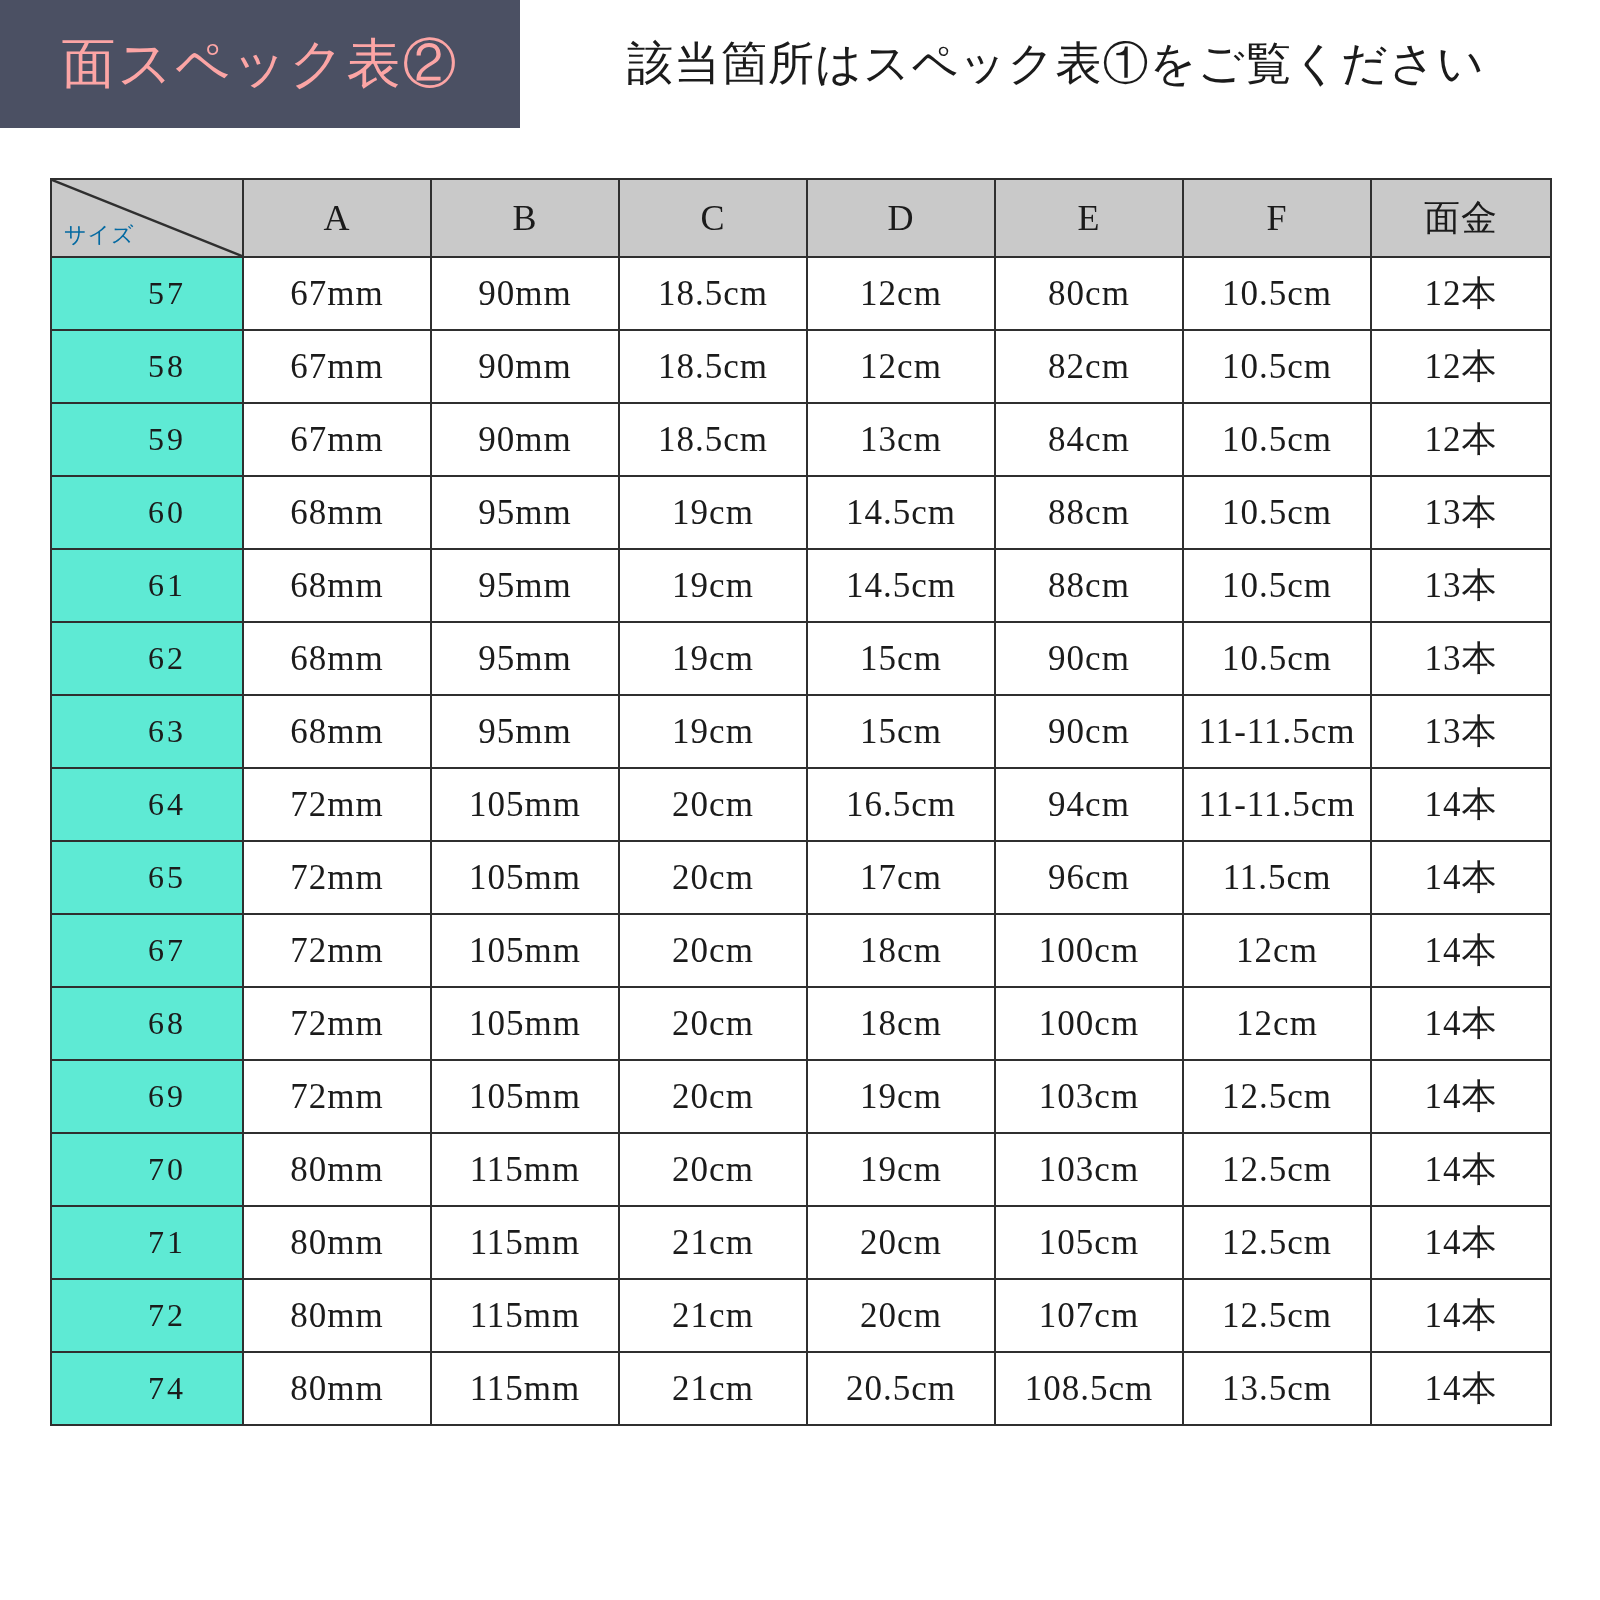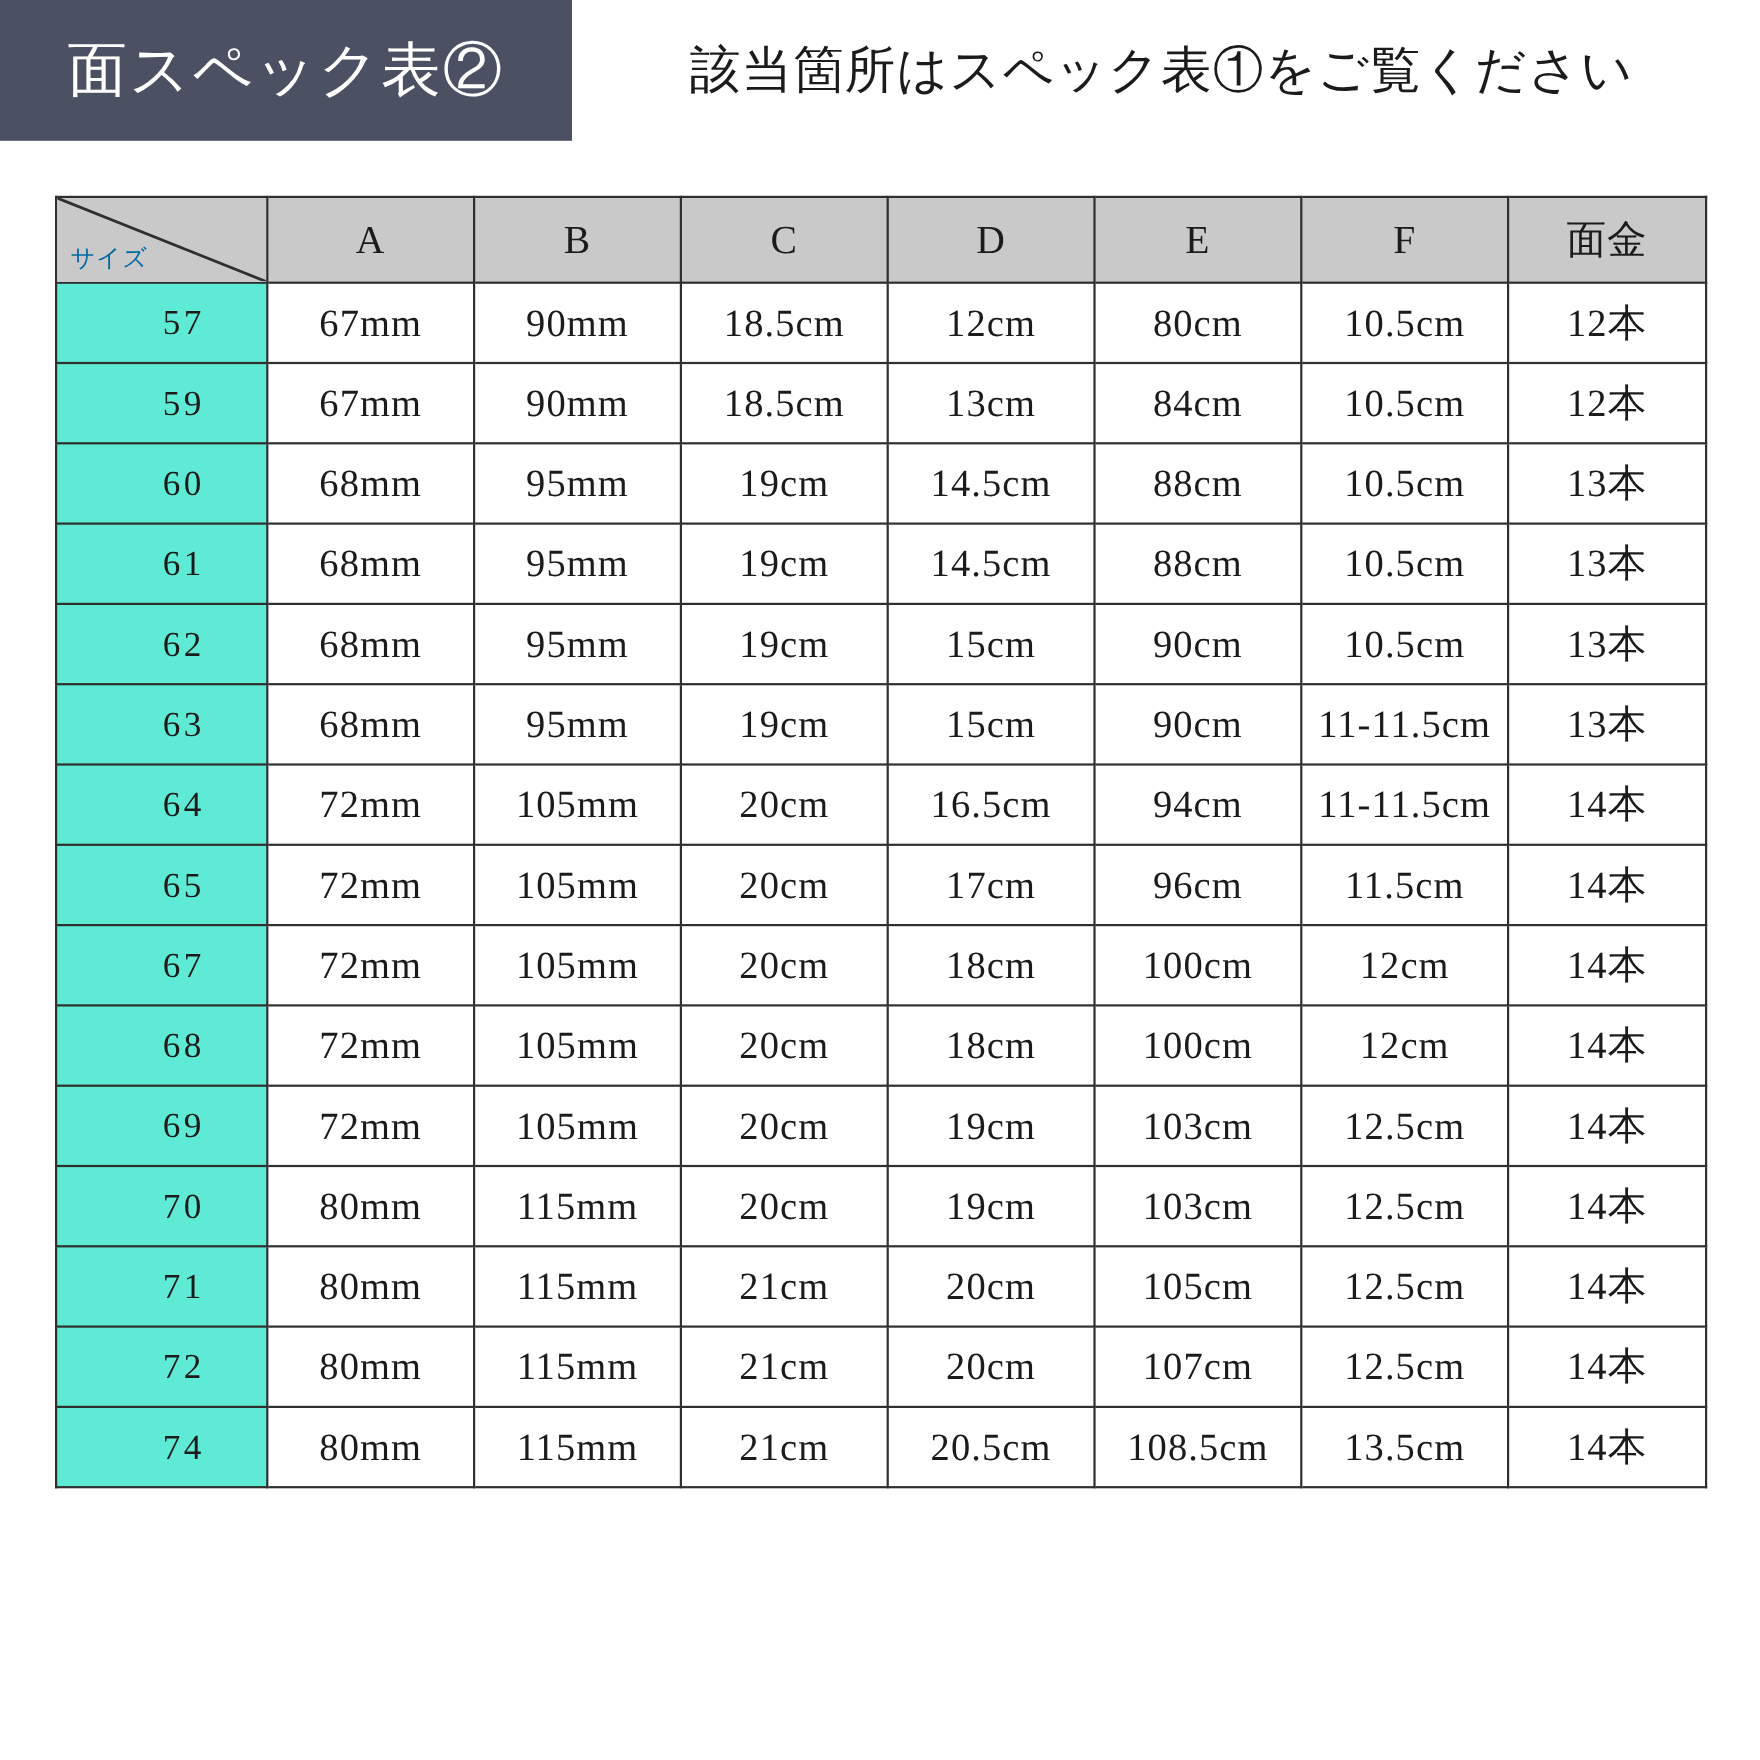--- a/index.html
+++ b/index.html
@@ -23,21 +23,21 @@
 
   
   .header {
     display: flex;
     align-items: stretch;
     padding: 0;
     margin: 0;
   }
   .title-badge {
     background: #4b5063;
-    color: #ffffff;
+    color: #fca5a5;
     width: 520px;
     height: 128px;
     display: flex;
     align-items: center;
     justify-content: center;
     font-size: 54px;
     letter-spacing: 2px;
     font-family: "Liberation Serif", "DejaVu Serif", serif;
   }
   .header-note {
@@ -167,20 +167,30 @@
           <td class="size-cell">57</td>
           <td>67mm</td>
           <td>90mm</td>
           <td>18.5cm</td>
           <td>12cm</td>
           <td>80cm</td>
           <td>10.5cm</td>
           <td>12本</td>
         </tr>
         <tr>
+          <td class="size-cell">58</td>
+          <td>67mm</td>
+          <td>90mm</td>
+          <td>18.5cm</td>
+          <td>12cm</td>
+          <td>82cm</td>
+          <td>10.5cm</td>
+          <td>12本</td>
+        </tr>
+        <tr>
           <td class="size-cell">59</td>
           <td>67mm</td>
           <td>90mm</td>
           <td>18.5cm</td>
           <td>13cm</td>
           <td>84cm</td>
           <td>10.5cm</td>
           <td>12本</td>
         </tr>
         <tr>

